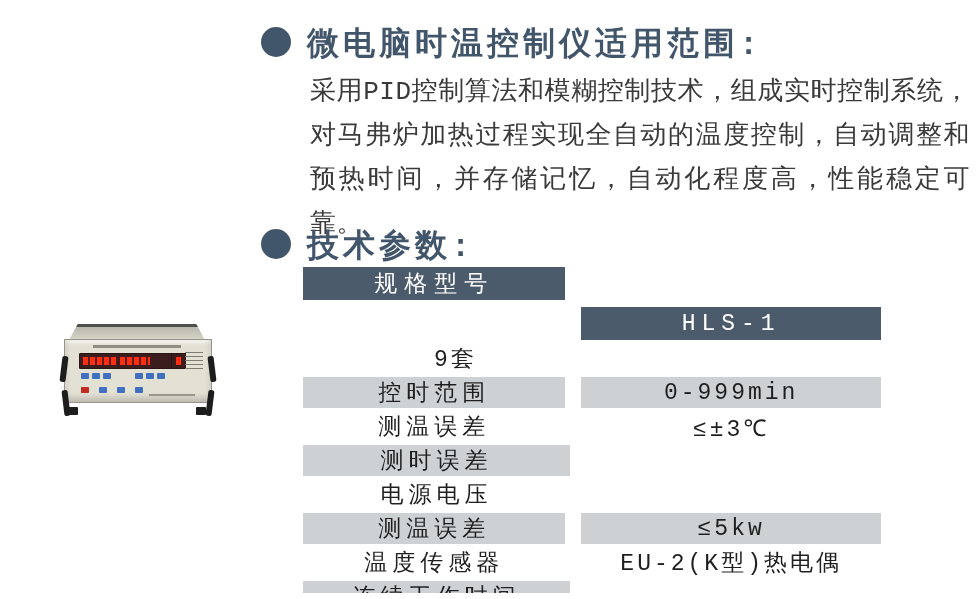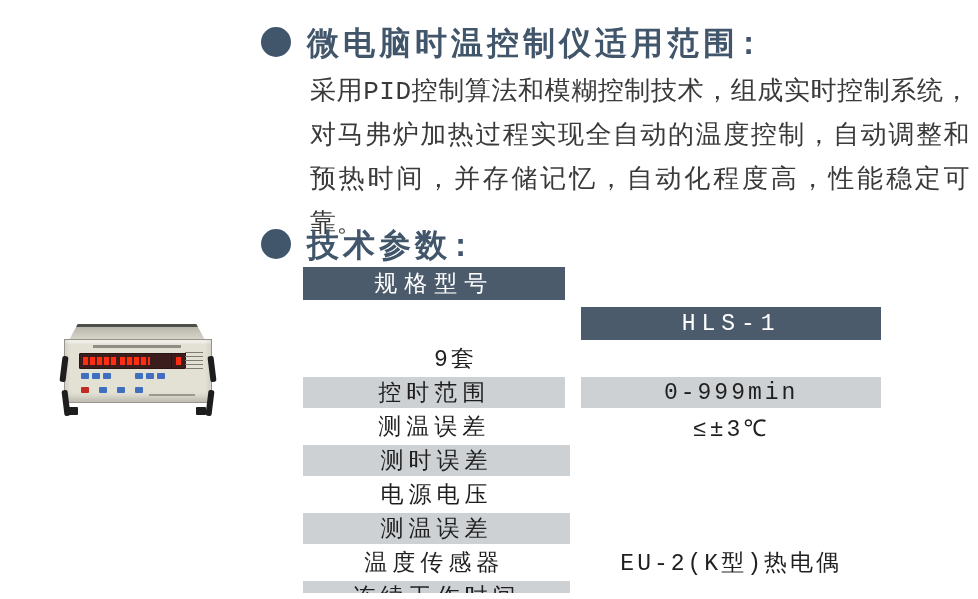--- a/index.html
+++ b/index.html
@@ -156,20 +156,21 @@
       <div class="t-cell val">≤±3℃</div>
     </div>
     <div class="t-row alt">
       <div class="t-cell lab">测时误差</div>
     </div>
     <div class="t-row plain">
       <div class="t-cell lab">电源电压</div>
     </div>
     <div class="t-row alt">
       <div class="t-cell lab">测温误差</div>
+      <div class="t-cell val">≤5kw</div>
     </div>
     <div class="t-row plain">
       <div class="t-cell lab">温度传感器</div>
       <div class="t-cell val">EU-2(K型)热电偶</div>
     </div>
     <div class="t-row alt">
       <div class="t-cell lab">连续工作时间</div>
     </div>
   </div>
 

